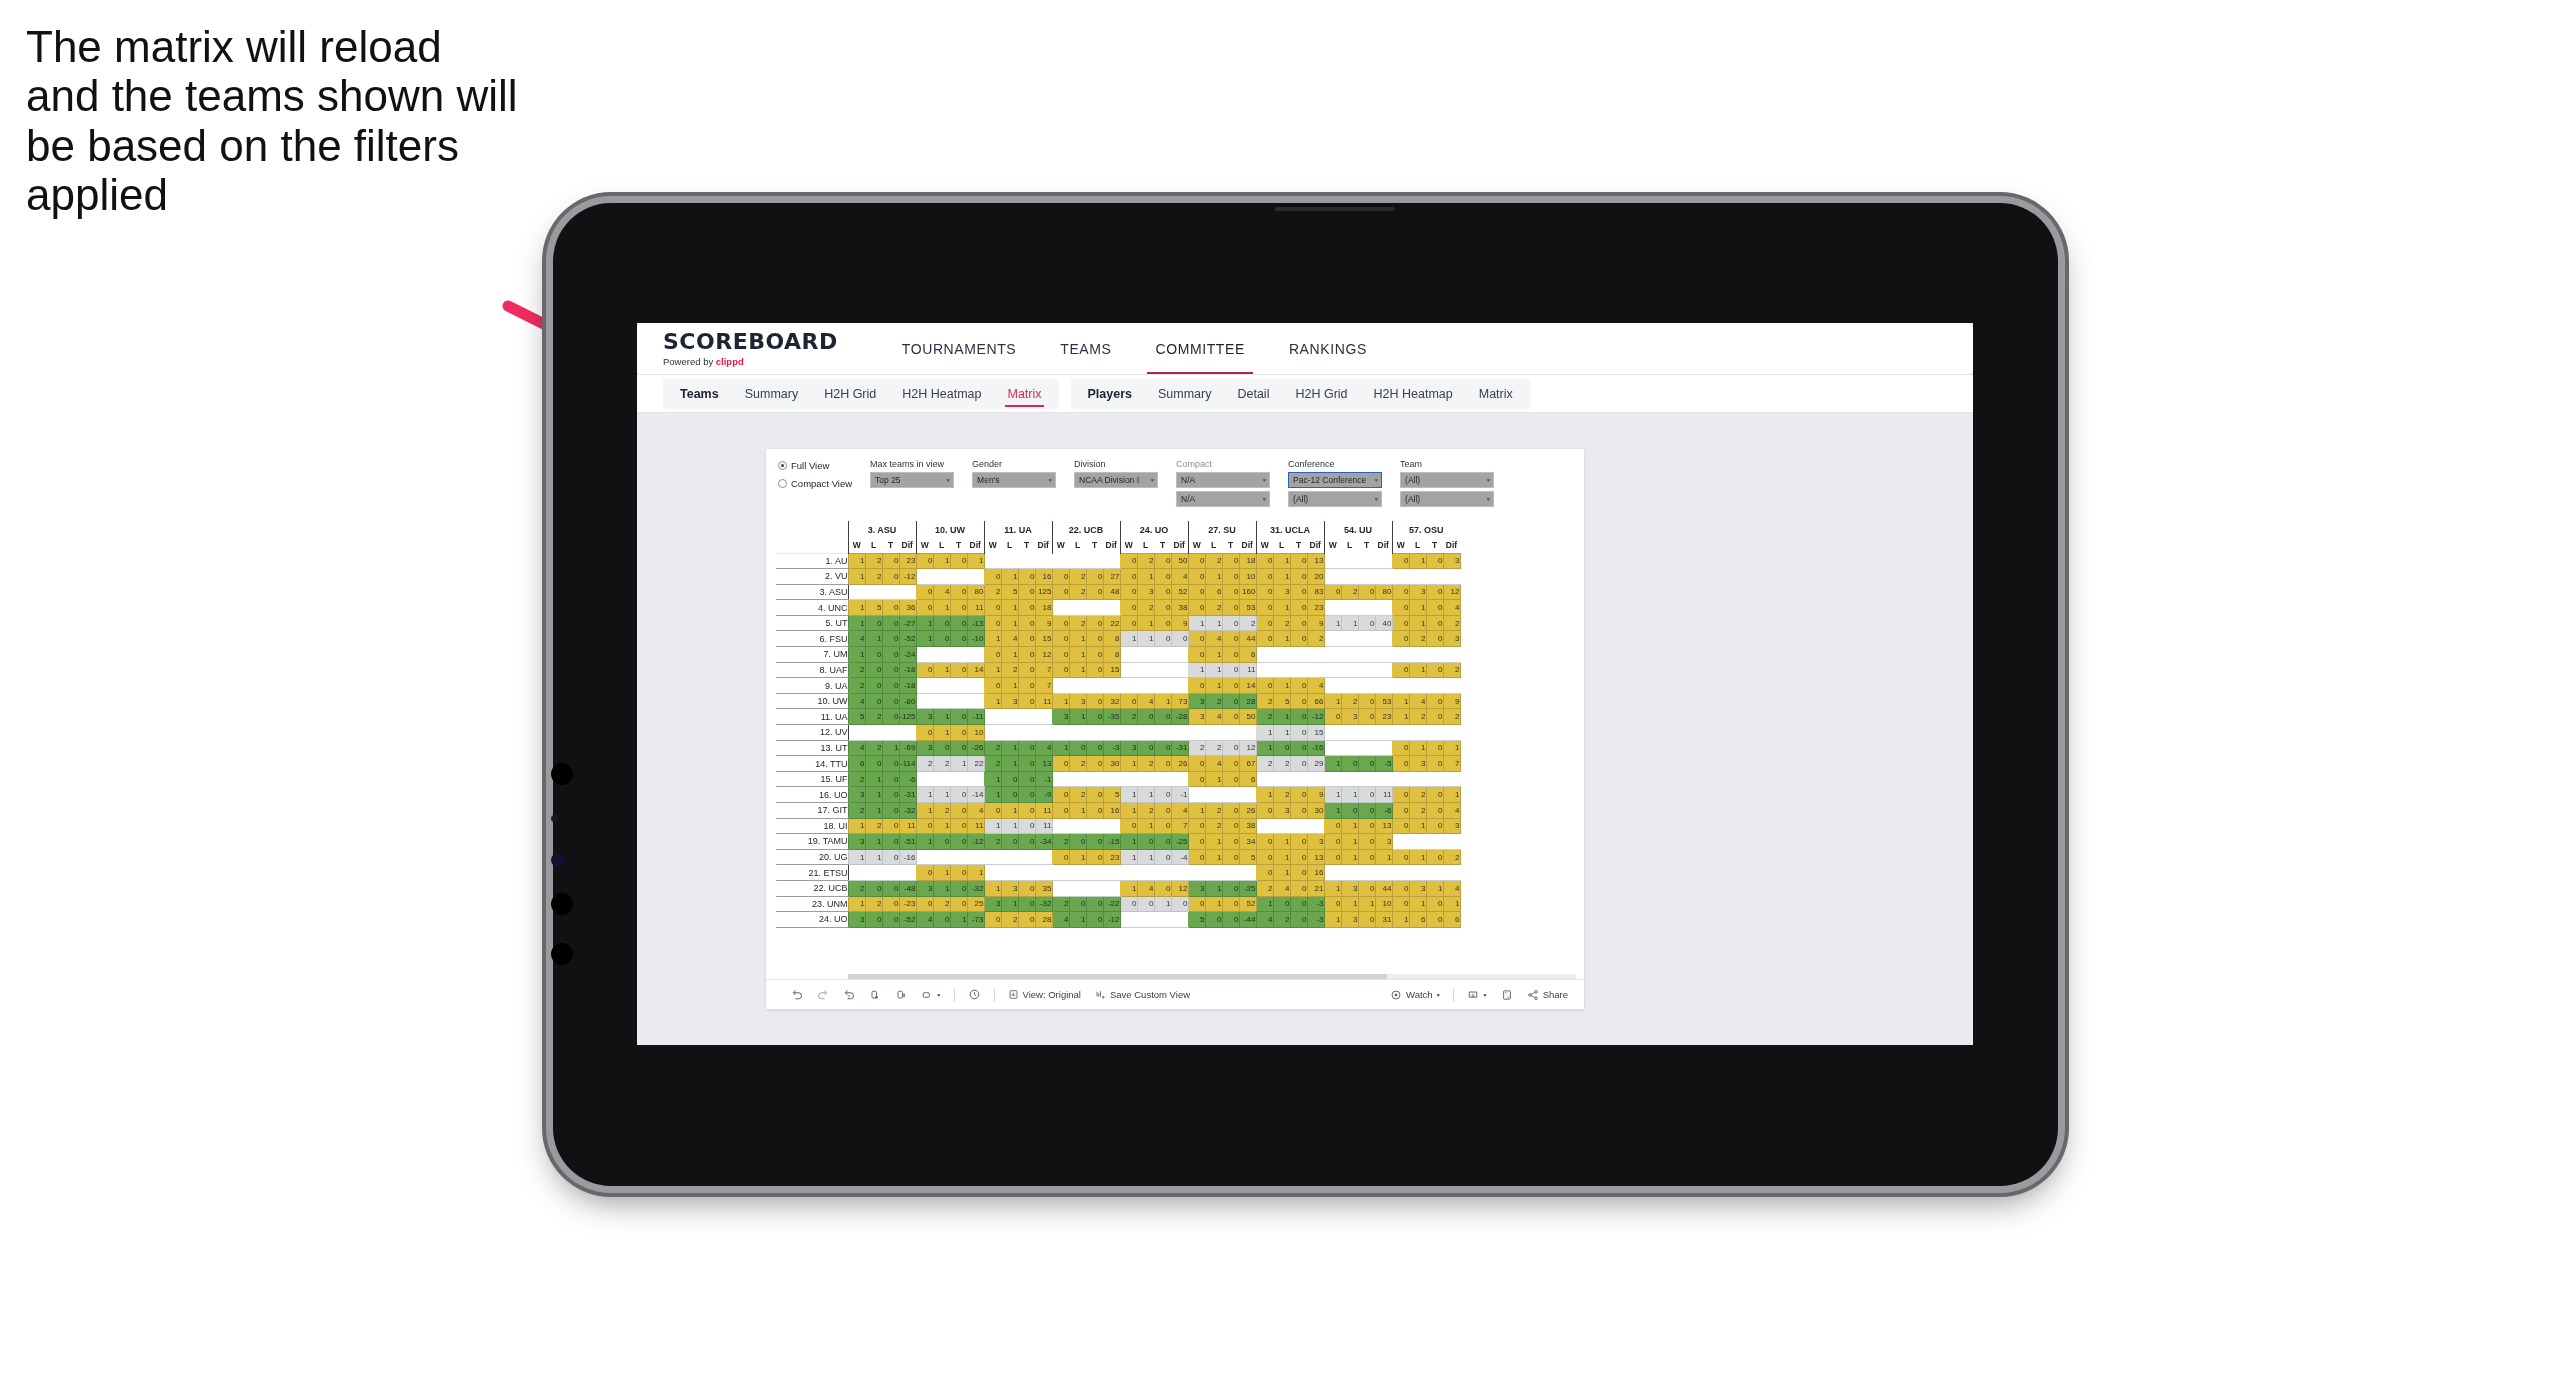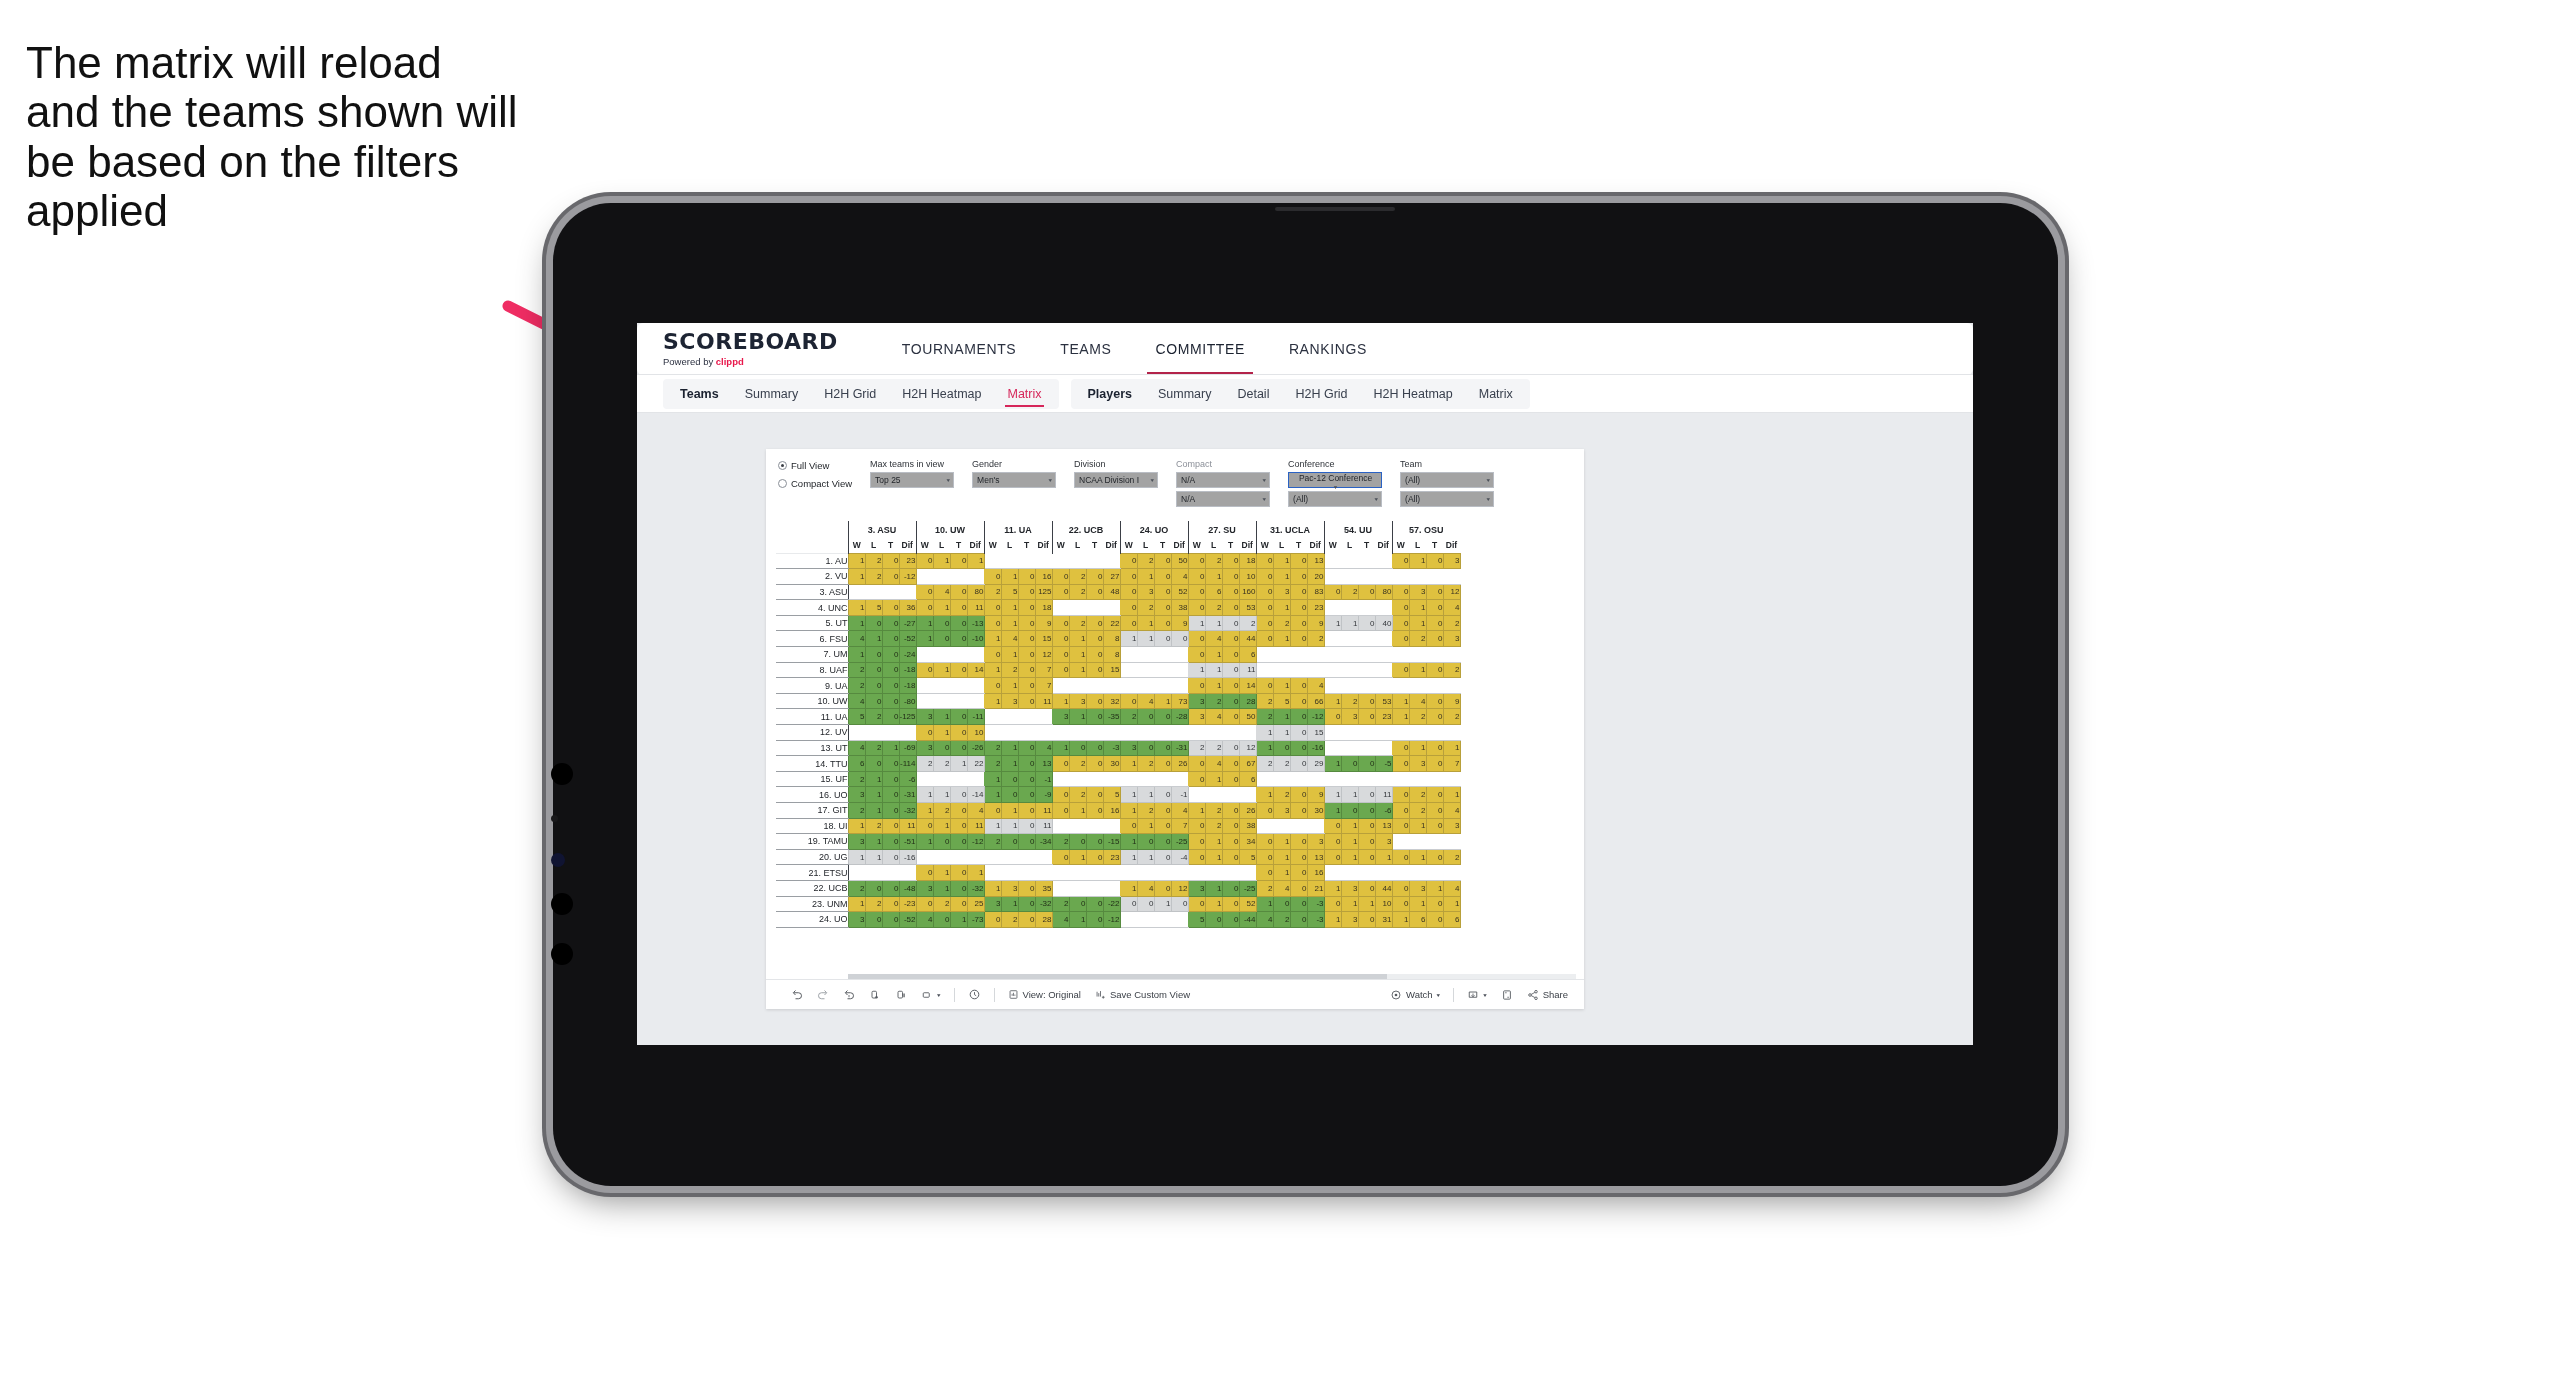--- a/index.html
+++ b/index.html
@@ -1,21 +1,21 @@
 <!DOCTYPE html>
 <html><head>
 <meta charset="utf-8">
 <style>
   * { box-sizing: border-box; margin:0; padding:0; }
   html,body { width:2568px; height:1382px; background:#ffffff; overflow:hidden; }
   body { font-family:"Liberation Sans", sans-serif; }
 
   
   #annotation {
-    position:absolute; left:26px; top:38px; width:500px;
+    position:absolute; left:26px; top:22px; width:500px;
     font-size:44px; line-height:1.12; color:#111111; font-weight:400;
   }
   #arrow { position:absolute; left:500px; top:300px; width:440px; height:240px; pointer-events:none; }
 
   
   #tablet {
     position:absolute; left:553px; top:203px; width:1505px; height:983px;
     background:#111113; border-radius:58px;
     box-shadow: 0 0 0 7px #9b9b9f, 0 0 0 11px #68686c, 0 14px 34px rgba(0,0,0,.45);
   }
@@ -77,21 +77,21 @@
   .radio-row{ display:flex; align-items:center; gap:4px; height:14px; }
   .radio{ width:9px; height:9px; border:1px solid #8a8f97; border-radius:50%;
           background:#fff; position:relative; flex:none;}
   .radio.on::after{ content:""; position:absolute; left:2px; top:2px; width:3px; height:3px;
                     border-radius:50%; background:#3b3f46;}
   .radio-lbl{ font-size:9.5px; color:#23262b; }
   .sel-box{ width:84px; height:16px; border:1px solid #b9bdc4; background:#a3a3a3;
             display:flex; align-items:center; justify-content:space-between;
             padding:0 3px 0 4px; font-size:8.5px; color:#23262b; }
   .sel-box.wide{ width:94px; }
-  .sel-box.focus{ border:1.5px solid #2a62c4;flex-direction:column; }
+  .sel-box.focus{ border:1.5px solid #2a62c4; }
   .caret{ font-size:7px; color:#4b5059; transform:scaleY(.8); }
   .fstack{ display:flex; flex-direction:column; gap:3px; }
   .fgap{ margin-left:18px; }
 
   
   #matrix-wrap{ position:absolute; left:10px; top:72px; right:8px; bottom:38px; overflow:hidden;}
   table.mx{ border-collapse:collapse; font-size:8px; color:#2c2f34;
             font-family:"Liberation Sans", sans-serif; table-layout:fixed; }
   table.mx td, table.mx th{ padding:0; }
   .rowlbl{ width:72px; text-align:right; padding-right:5px; font-size:9px;

